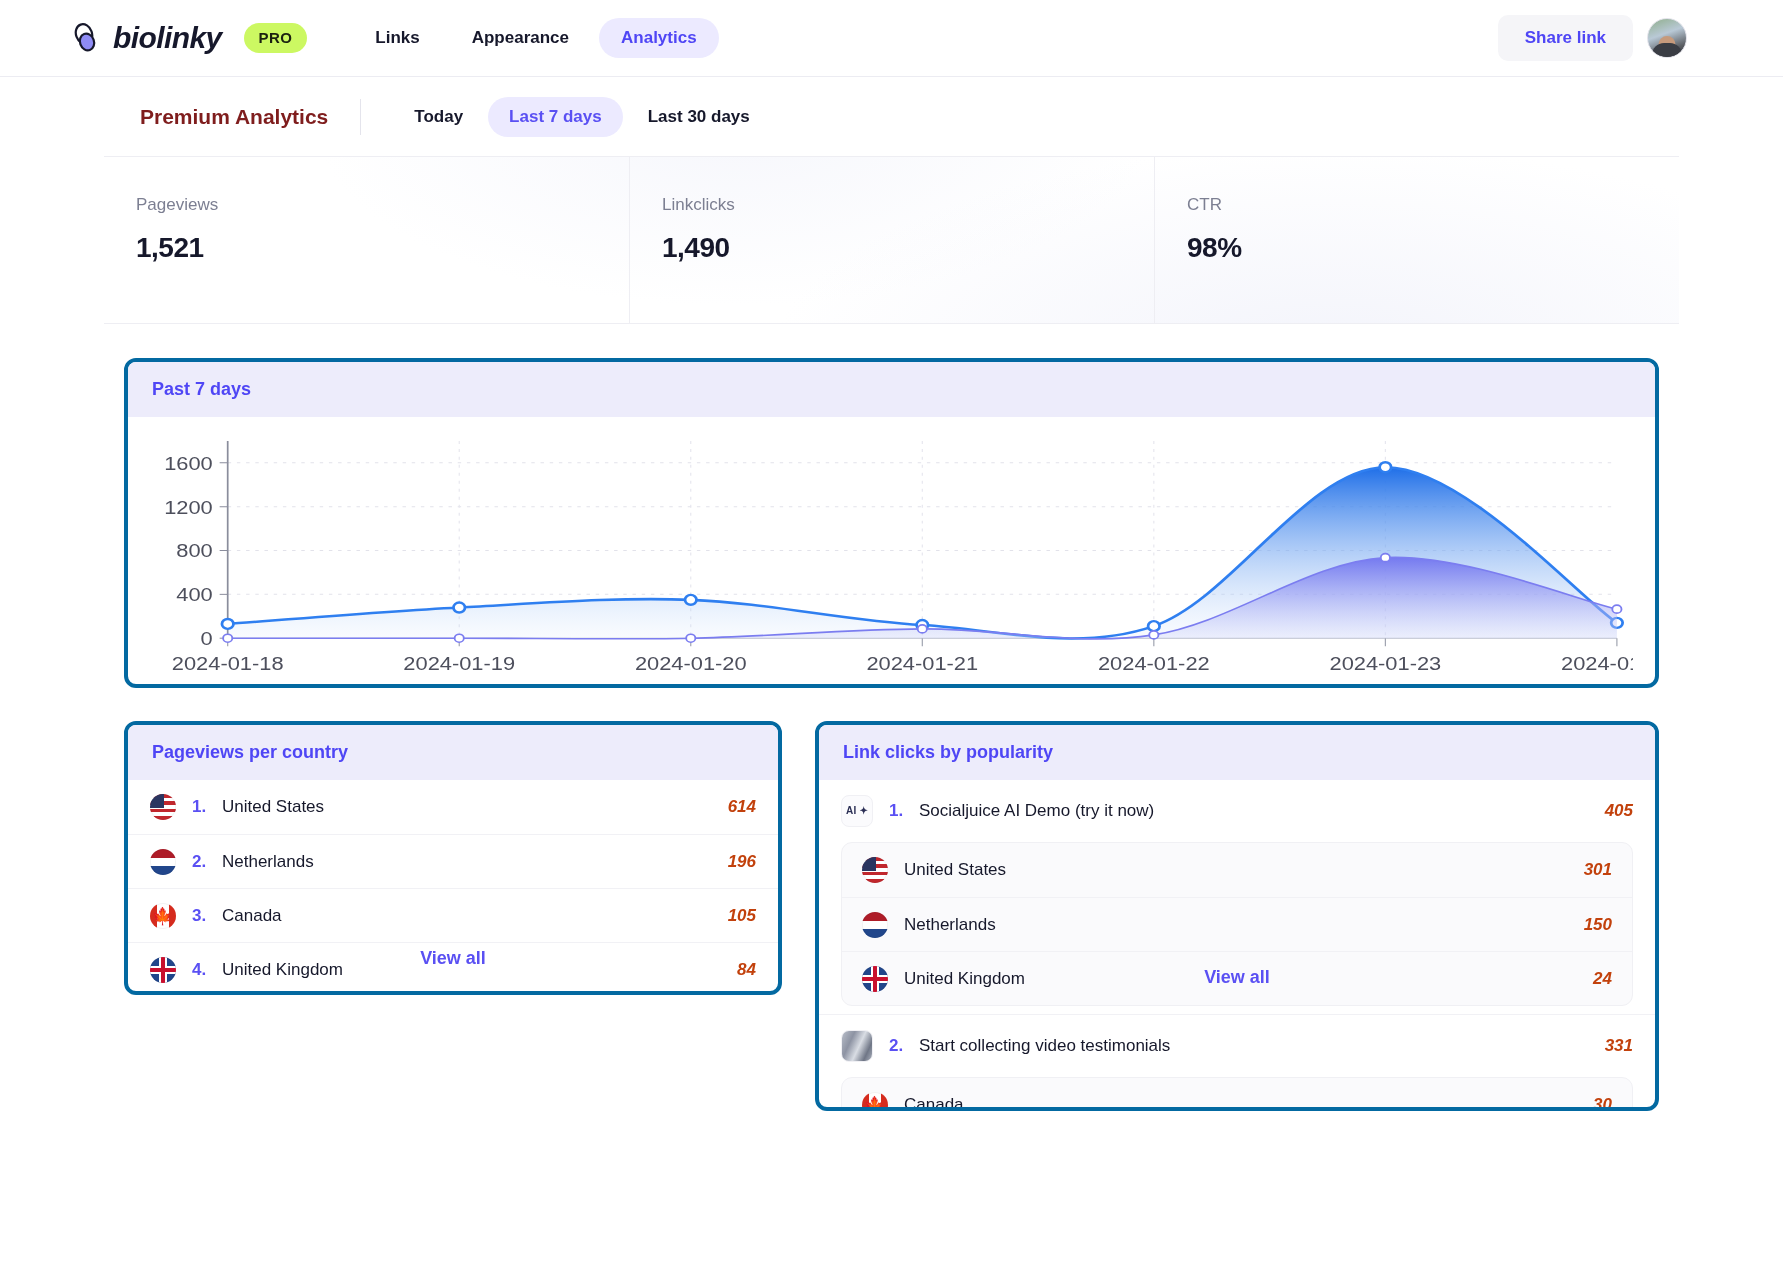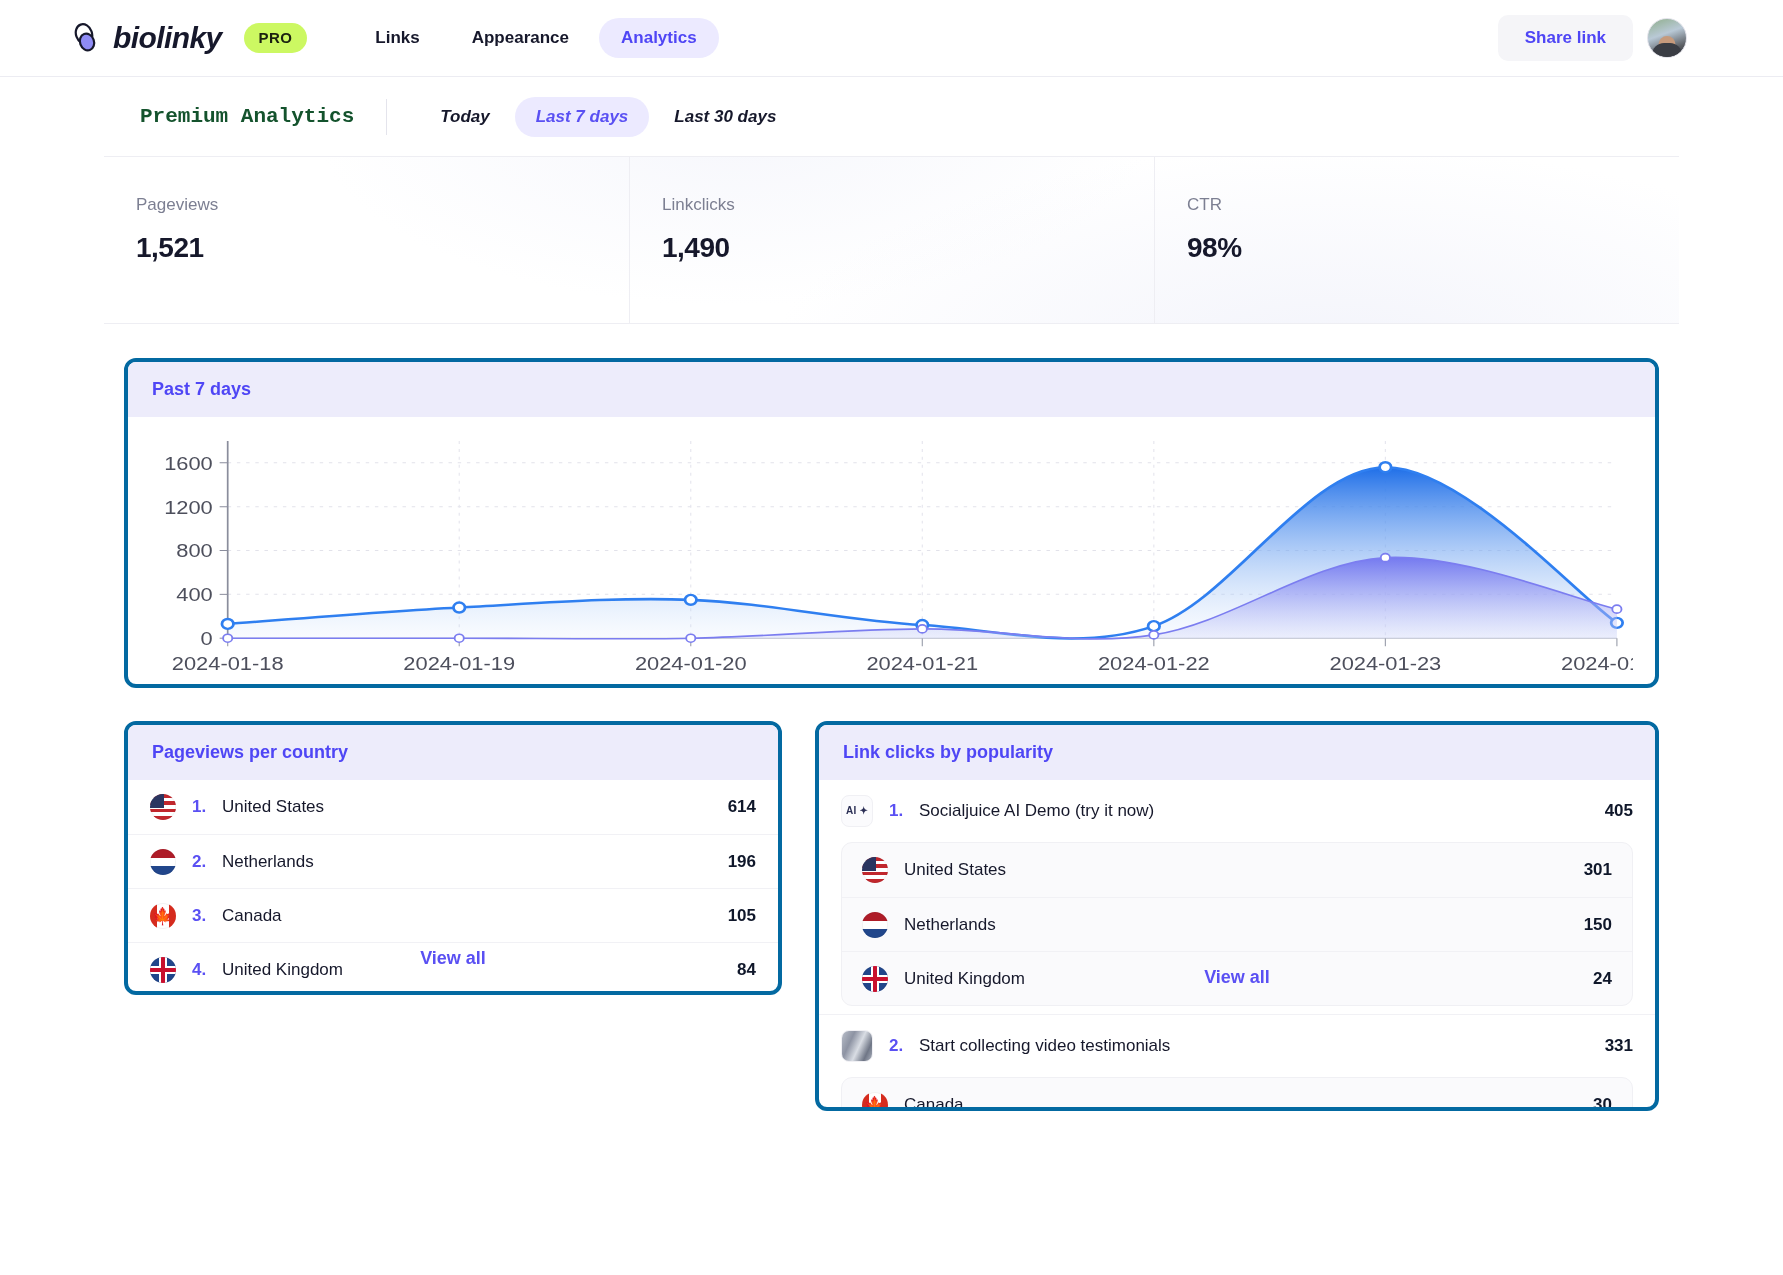--- a/index.html
+++ b/index.html
@@ -63,26 +63,26 @@
     content: ""; position: absolute; left: 50%; top: 62%;
     width: 30px; height: 24px; border-radius: 12px 12px 0 0;
     background: #3a3d44; transform: translateX(-50%); z-index: 2;
   }
 
   
   .filterbar {
     height: 79px; display: flex; align-items: center;
     padding: 0 140px;
   }
-  .page-title { font-size: 21px; font-weight: 800; color: #14532d; font-family: Liberation Mono, monospace; }
+  .page-title { font-size: 21px; font-weight: 800; color: #7f1d1d; }
   .vdiv { width: 1px; height: 36px; background: #e4e4ec; margin: 0 32px; }
   .range-tabs { display: flex; align-items: center; gap: 4px; }
   .range-tab {
     font-size: 17px; font-weight: 700; color: #16182b;
-    padding: 10px 21px; border-radius: 999px; cursor: pointer; white-space: nowrap; font-style: italic;
+    padding: 10px 21px; border-radius: 999px; cursor: pointer; white-space: nowrap;
   }
   .range-tab.active { color: #5a50f3; background: #eceaff; }
 
   
   .stats {
     margin: 0 104px; height: 168px;
     display: grid; grid-template-columns: repeat(3,1fr);
     border-top: 1px solid #eeeef3;
     border-bottom: 1px solid #eeeef3;
     background:
@@ -131,21 +131,21 @@
     font-size: 17px;
   }
   .row:first-of-type { border-top: none; }
   .flag {
     width: 26px; height: 26px; border-radius: 50%;
     overflow: hidden; flex: none; margin-right: 16px;
     position: relative; box-shadow: 0 0 0 1px rgba(0,0,0,.05) inset;
   }
   .rank { color: #5a50f3; font-weight: 700; width: 30px; flex: none; }
   .row-label { color: #16182b; }
-  .row-value { margin-left: auto; font-weight: 700; color: #0f172a; }
+  .row-value { margin-left: auto; font-weight: 700; color: #c2410c; font-style: italic; }
   .row.dim { opacity: .22; }
 
   
   .country-card { position: relative; height: 274px; }
   .viewall {
     position: absolute; left: 0; right: 0; bottom: 22px;
     text-align: center; color: #5a50f3; font-size: 18px;
     font-weight: 800; cursor: pointer; z-index: 5;
   }
 

